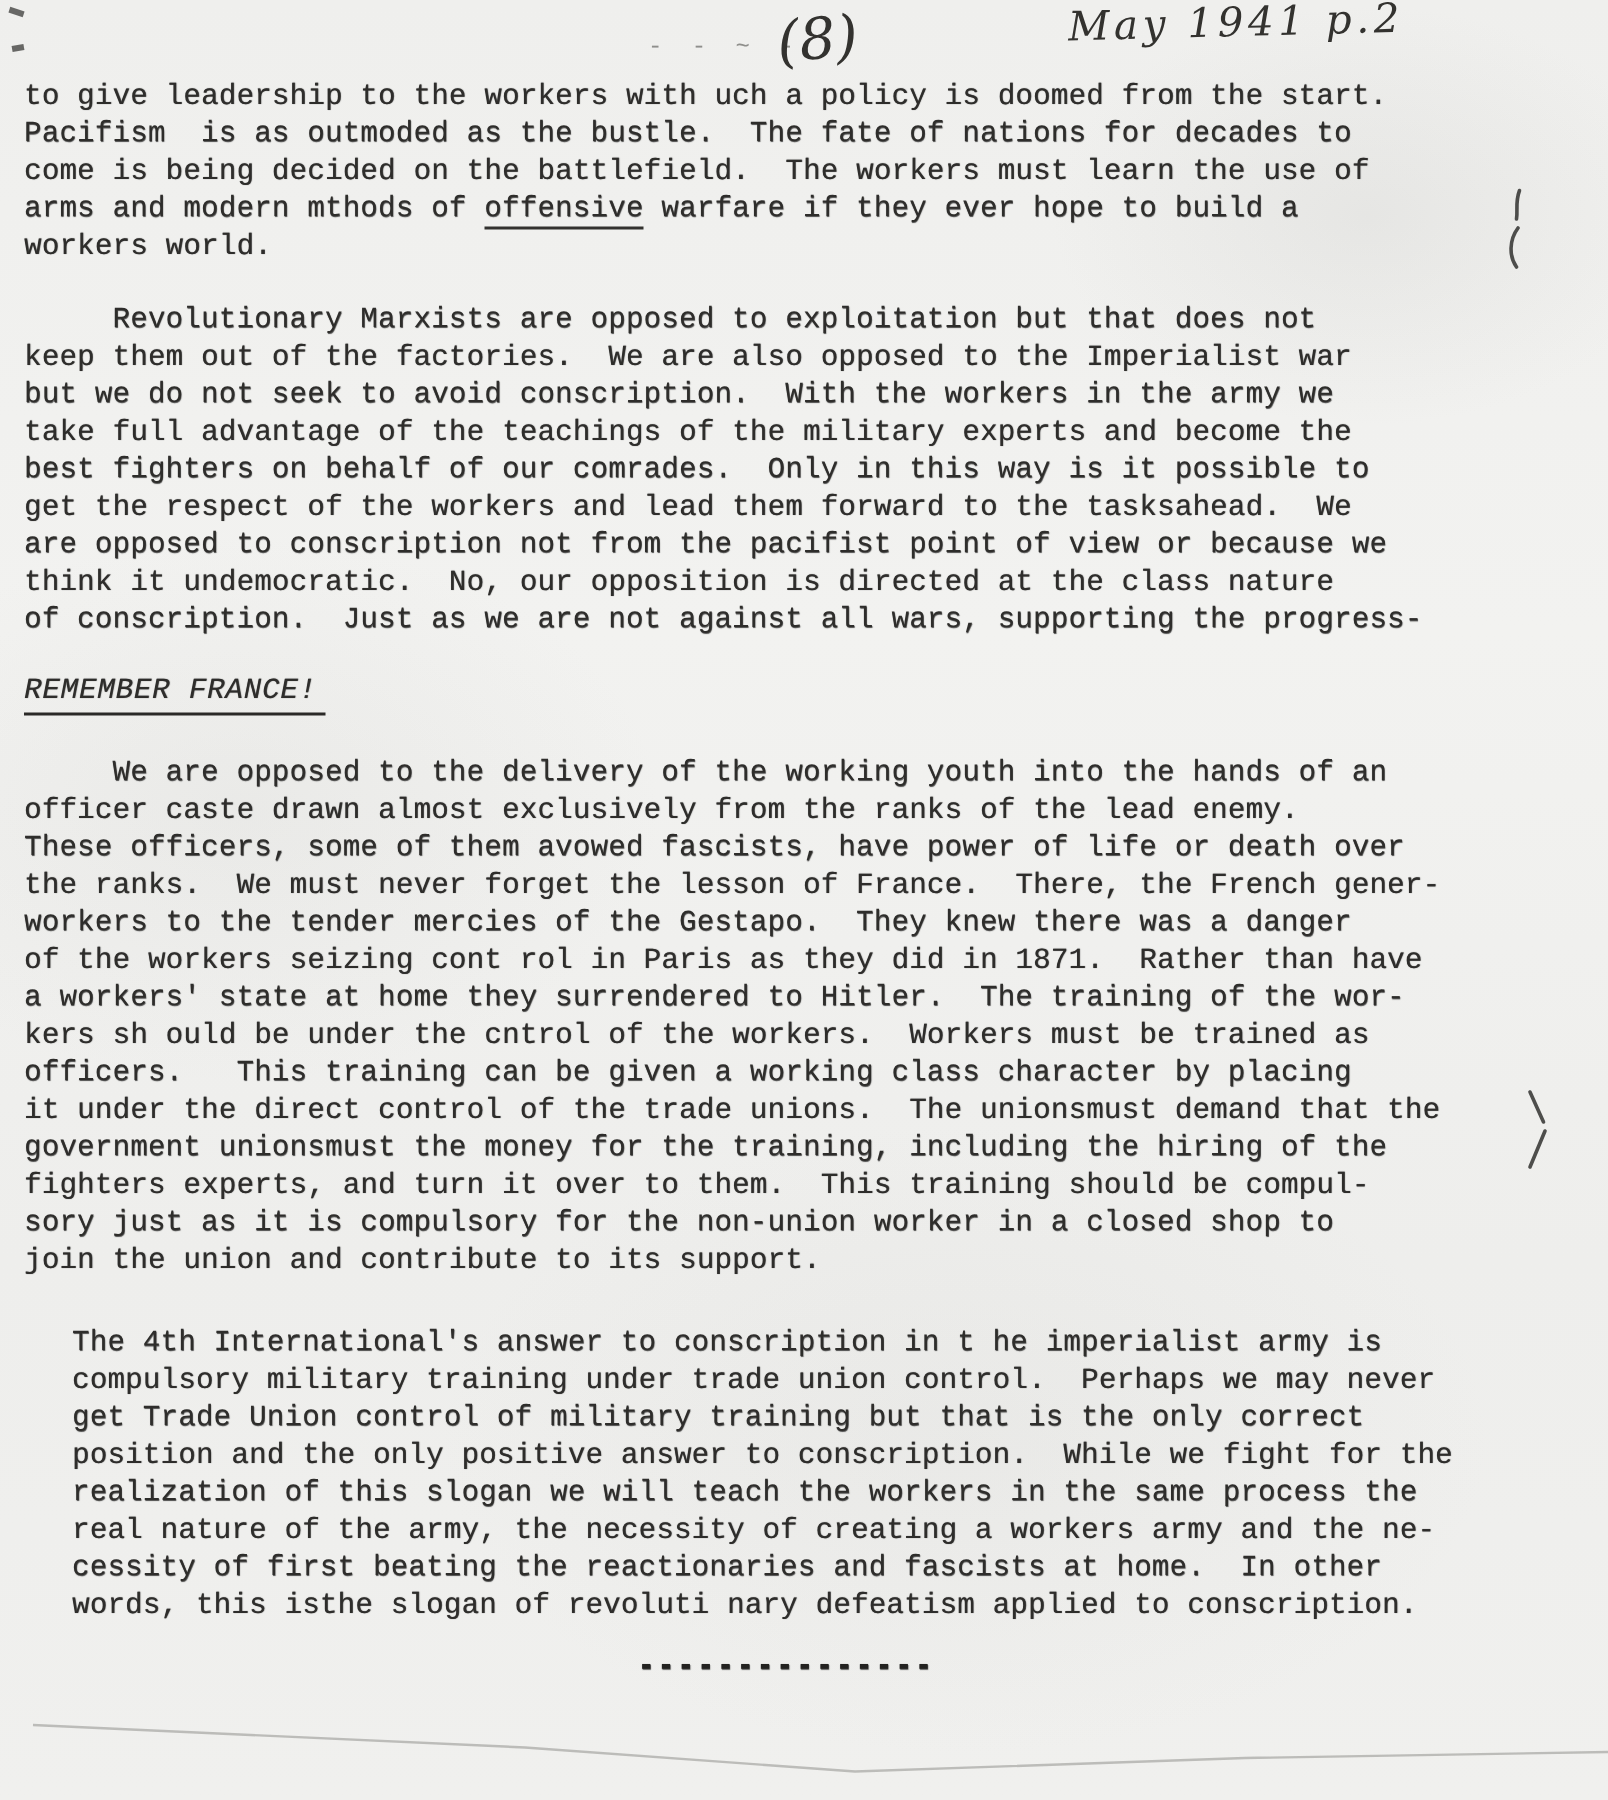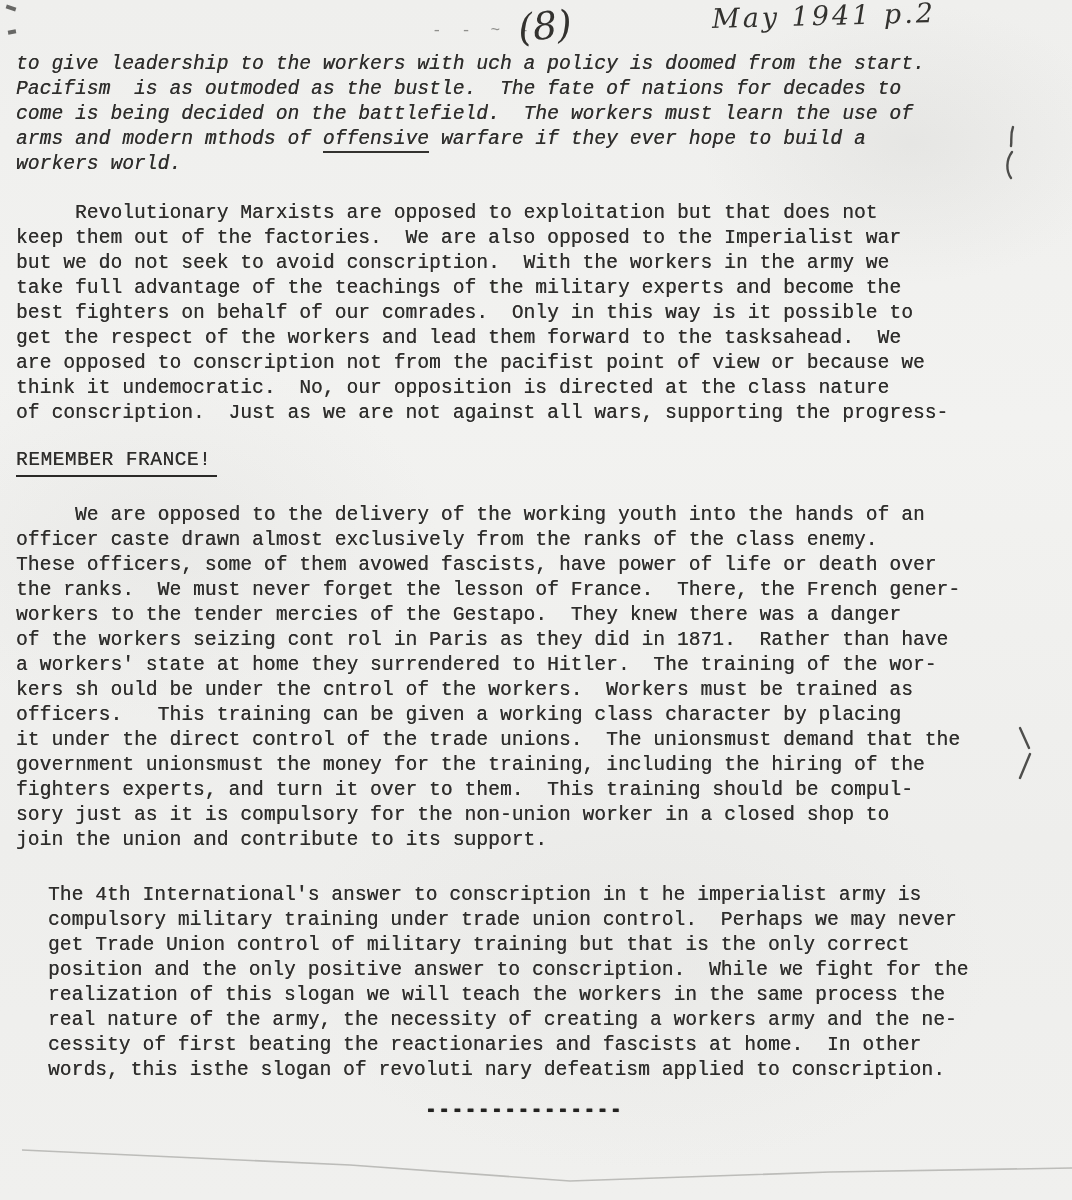--- a/index.html
+++ b/index.html
@@ -13,29 +13,30 @@
       radial-gradient(ellipse 400px 260px at 15% 45%, rgba(205,205,202,0.20), transparent 70%),
       radial-gradient(ellipse 500px 300px at 60% 80%, rgba(208,208,205,0.18), transparent 70%),
       linear-gradient(180deg,#efefed 0%, #f2f2f0 35%, #eeeeec 70%, #f0f0ee 100%);
     font-family:"Liberation Mono","DejaVu Sans Mono",monospace;
     color:#2e2d2b;
   }
   .typed { font-size:19.5px; line-height:25px; letter-spacing:0.1px;
            text-shadow:0.3px 0.4px 0.6px rgba(25,25,25,0.75); }
   .line { white-space:pre; }
   .para { margin-left:16px; }
-  .p1 { margin-top:52px;font-style:italic; }
+  .p1 { margin-top:52px; }
   .p2 { margin-top:24px; }
   .heading-wrap { margin:22px 0 0 16px; }
   .section-heading {
     display:inline-block;
     white-space:pre;
     border-bottom:2.5px solid #2a2927;
     padding:0 6px 2px 0;
     letter-spacing:0.5px;
+    font-style:italic;
   }
   .p3 { margin-top:26px; }
   .p4 { margin-top:30px;margin-left:48px; }
   .underlined-word { border-bottom:2.5px solid #33322f; padding-bottom:1px; }
   .divider {
     margin:16px 0 0 425px;
     font-weight:bold;
     letter-spacing:1.5px;
     transform:scaleY(1.4);
     color:#232220;
@@ -108,21 +109,21 @@
       <div class="line">think it undemocratic.  No, our opposition is directed at the class nature</div>
       <div class="line">of conscription.  Just as we are not against all wars, supporting the progress-</div>
     </div>
 
   <div class="heading-wrap typed">
     <span class="section-heading">REMEMBER FRANCE!</span>
   </div>
 
   <div class="para p3 typed">
       <div class="line">     We are opposed to the delivery of the working youth into the hands of an</div>
-      <div class="line">officer caste drawn almost exclusively from the ranks of the class enemy.</div>
+      <div class="line">officer caste drawn almost exclusively from the ranks of the lead enemy.</div>
       <div class="line">These officers, some of them avowed fascists, have power of life or death over</div>
       <div class="line">the ranks.  We must never forget the lesson of France.  There, the French gener-</div>
       <div class="line">workers to the tender mercies of the Gestapo.  They knew there was a danger</div>
       <div class="line">of the workers seizing cont rol in Paris as they did in 1871.  Rather than have</div>
       <div class="line">a workers' state at home they surrendered to Hitler.  The training of the wor-</div>
       <div class="line">kers sh ould be under the cntrol of the workers.  Workers must be trained as</div>
       <div class="line">officers.   This training can be given a working class character by placing</div>
       <div class="line">it under the direct control of the trade unions.  The unionsmust demand that the</div>
       <div class="line">government unionsmust the money for the training, including the hiring of the</div>
       <div class="line">fighters experts, and turn it over to them.  This training should be compul-</div>

